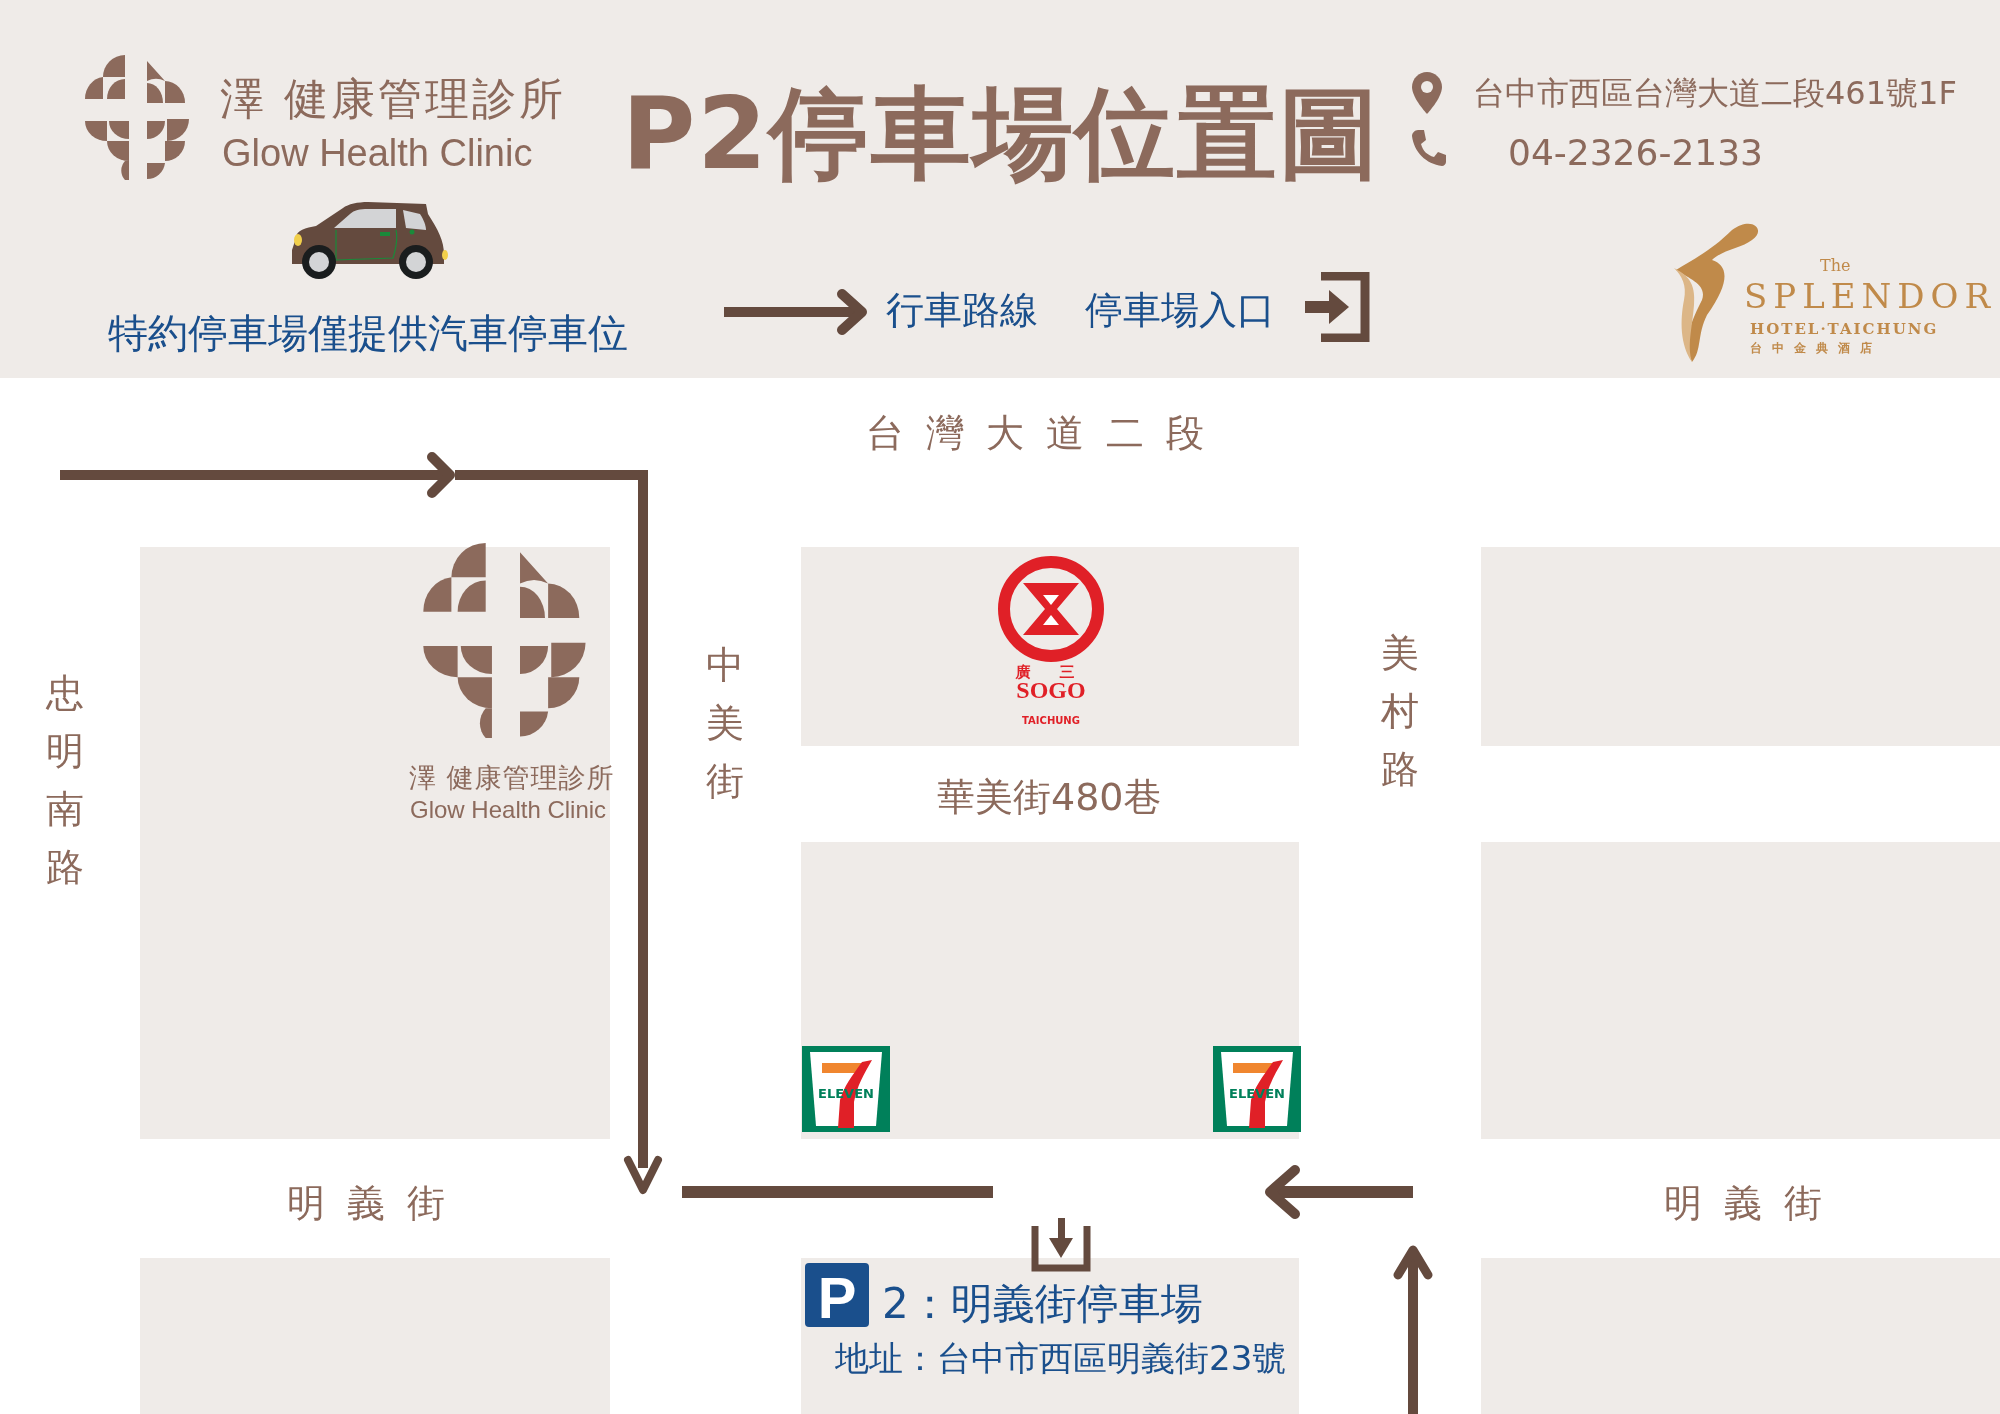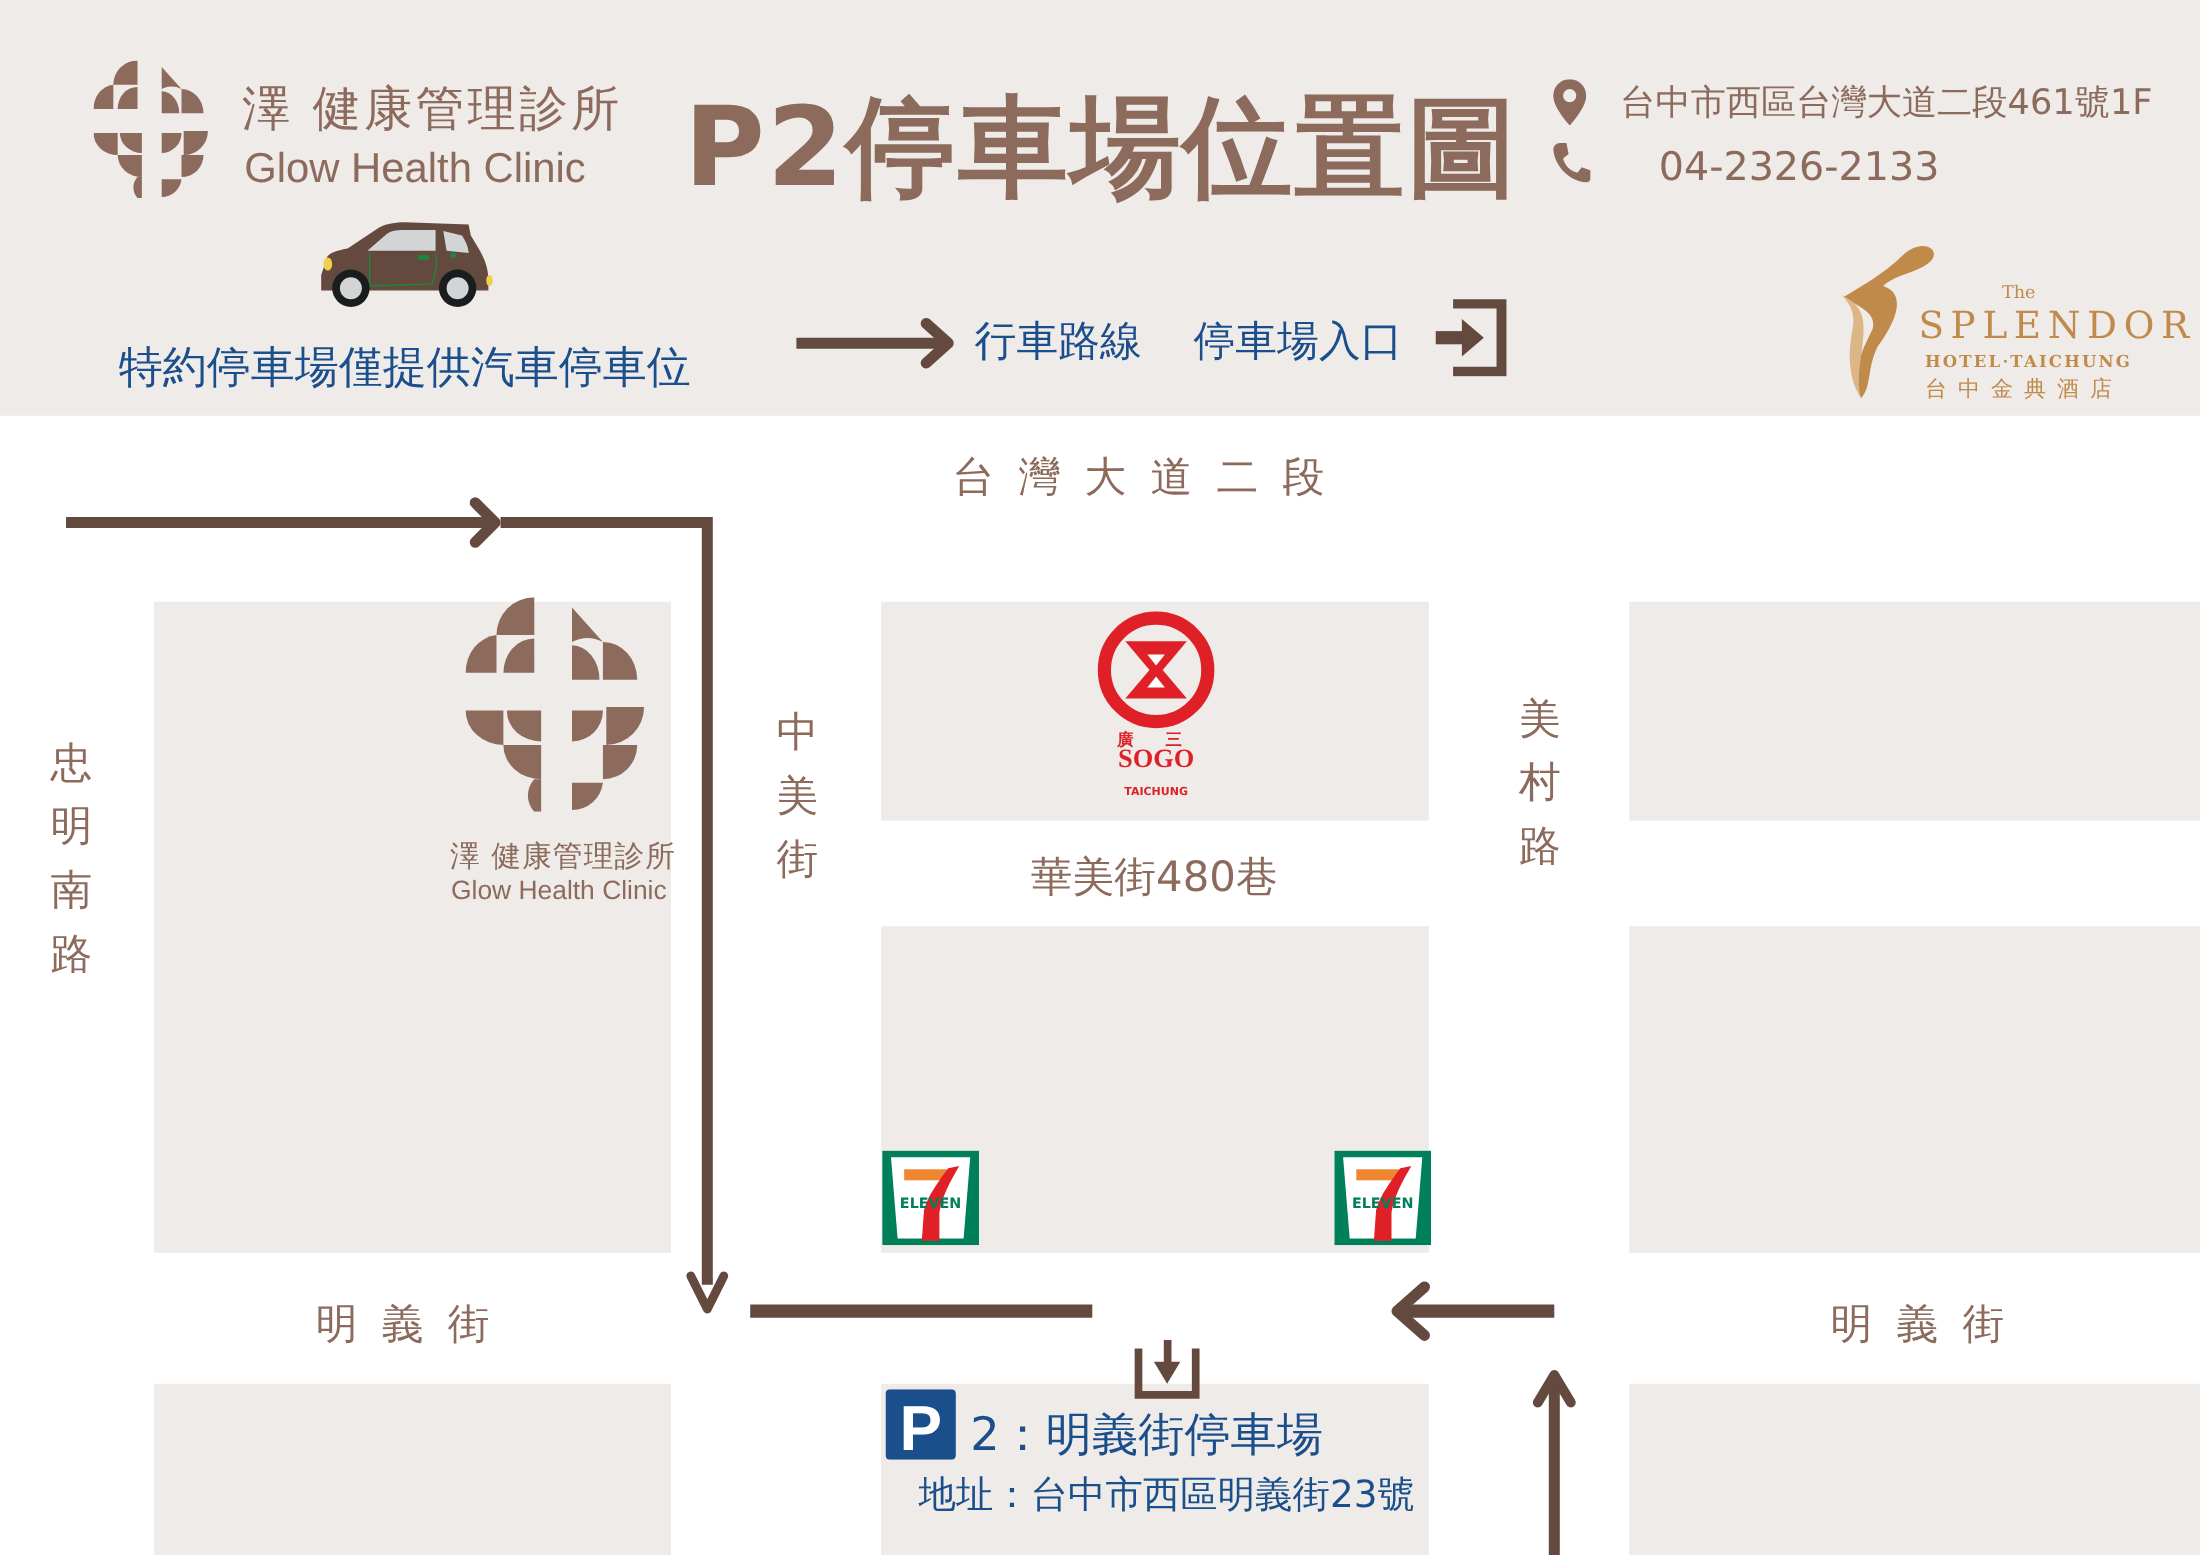--- a/index.html
+++ b/index.html
@@ -85,21 +85,21 @@
 </svg>
 
 <div class="abs" style="left:1672px;top:220px;width:260px;height:150px;">
   <svg class="abs" style="left:0;top:0;" width="100" height="150" viewBox="0 0 100 150">
     <path d="M4 50 C20 40 40 30 60 10 C80 -5 95 10 80 20 C70 28 50 30 40 40 C55 45 60 60 35 95 C25 115 30 130 20 142 C10 120 20 100 30 80 C35 65 20 60 4 50 Z" fill="#c08a4a"></path>
     <path d="M2 48 C15 55 24 62 22 85 C20 110 15 125 20 142 C8 125 8 100 12 80 C15 65 10 56 2 48 Z" fill="#dcb687"></path>
   </svg>
   <div class="abs" style="left:148px;top:36px;font-size:16px;color:#c08a4a;font-family:'DejaVu Serif',serif;">The</div>
   <div class="abs" style="left:72px;top:56px;font-size:34px;color:#c08a4a;letter-spacing:6px;font-family:'DejaVu Serif',serif;">SPLENDOR</div>
   <div class="abs" style="left:78px;top:100px;font-size:15px;color:#c08a4a;letter-spacing:2px;font-weight:bold;font-family:'DejaVu Serif',serif;">HOTEL·TAICHUNG</div>
-  <div class="abs" style="left:78px;top:120px;font-size:20px;color:#c08a4a;letter-spacing:10px;font-weight:normal;">台中金典酒店</div>
+  <div class="abs" style="left:78px;top:120px;font-size:12px;color:#c08a4a;letter-spacing:10px;font-weight:bold;">台中金典酒店</div>
 </div>
 
 <div class="block" style="left:140px;top:547px;width:470px;height:592px;"></div>
 <div class="block" style="left:801px;top:547px;width:498px;height:199px;"></div>
 <div class="block" style="left:1481px;top:547px;width:519px;height:199px;"></div>
 <div class="block" style="left:801px;top:842px;width:498px;height:297px;"></div>
 <div class="block" style="left:1481px;top:842px;width:519px;height:297px;"></div>
 <div class="block" style="left:140px;top:1258px;width:470px;height:156px;"></div>
 <div class="block" style="left:801px;top:1258px;width:498px;height:156px;"></div>
 <div class="block" style="left:1481px;top:1258px;width:519px;height:156px;"></div>

